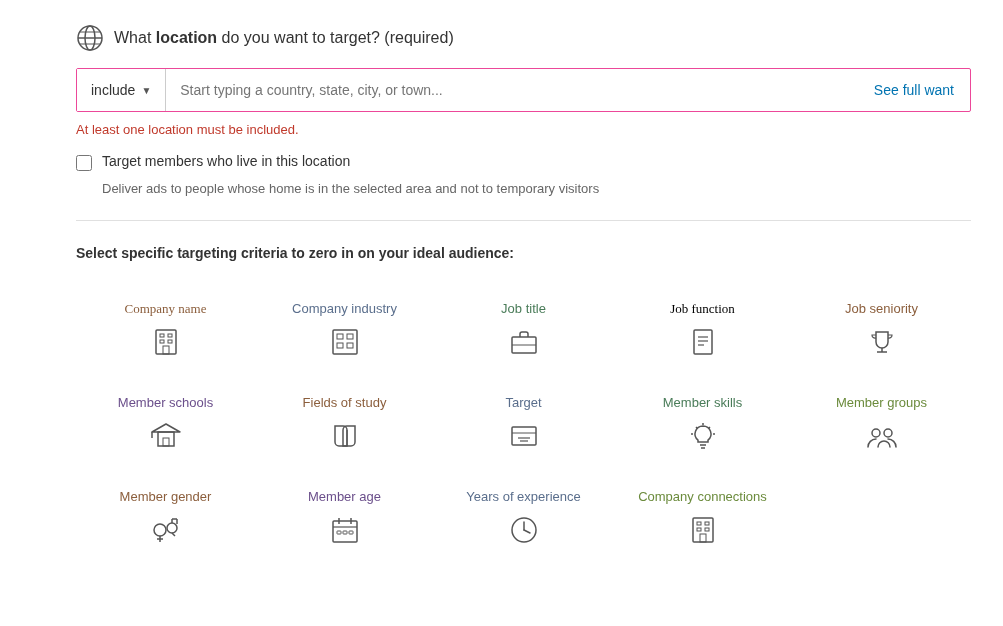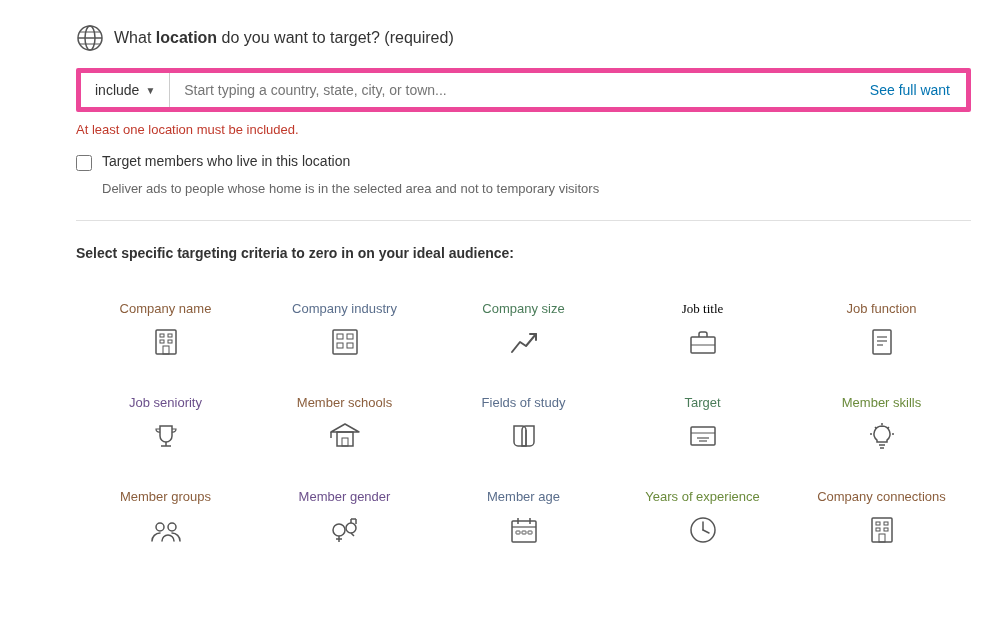--- a/index.html
+++ b/index.html
@@ -36,21 +36,21 @@
       font-weight: normal;
     }
 
     .location-title strong {
       font-weight: 700;
     }
 
     
     .location-input-row {
       display: flex;
-      border: 5px solid #ec4899;
+      border: 1px solid #ec4899;
       border-radius: 2px;
       height: 44px;
       margin-bottom: 10px;
     }
 
     .include-dropdown {
       display: flex;
       align-items: center;
       gap: 6px;
       padding: 0 14px;
@@ -157,21 +157,21 @@
       text-align: center;
     }
 
     .criteria-label {
       font-size: 13px;
       color: #0073b1;
       line-height: 1.3;
     }
 
     
-    .criteria-item:nth-child(1) .criteria-label { color: #8b5e3c; }
+    .criteria-item:nth-child(1) .criteria-label { color: #8b5e3c; font-family: Liberation Serif, serif; }
     .criteria-item:nth-child(2) .criteria-label { color: #5a6e8c; }
     .criteria-item:nth-child(3) .criteria-label { color: #4a7c59; }
     .criteria-item:nth-child(4) .criteria-label { color: #000000; font-family: Liberation Serif, serif; }
     .criteria-item:nth-child(5) .criteria-label { color: #8b5e3c; }
     .criteria-item:nth-child(6) .criteria-label { color: #6b4f8b; }
     .criteria-item:nth-child(7) .criteria-label { color: #8b5e3c; }
     .criteria-item:nth-child(8) .criteria-label { color: #5a6e8c; }
     .criteria-item:nth-child(9) .criteria-label { color: #4a7c59; }
     .criteria-item:nth-child(10) .criteria-label { color: #6b8b3c; }
     .criteria-item:nth-child(11) .criteria-label { color: #8b5e3c; }
@@ -260,29 +260,20 @@
           <svg class="icon-svg" viewBox="0 0 32 32" fill="none" xmlns="http://www.w3.org/2000/svg">
             <rect x="4" y="4" width="24" height="24" rx="1" stroke="#555" stroke-width="1.5" fill="none"></rect>
             <rect x="8" y="8" width="6" height="5" stroke="#555" stroke-width="1" fill="none"></rect>
             <rect x="18" y="8" width="6" height="5" stroke="#555" stroke-width="1" fill="none"></rect>
             <rect x="8" y="17" width="6" height="5" stroke="#555" stroke-width="1" fill="none"></rect>
             <rect x="18" y="17" width="6" height="5" stroke="#555" stroke-width="1" fill="none"></rect>
           </svg>
         </span>
       </div>
 
-      <div class="criteria-item">
-        <span class="criteria-label">Company size</span>
-        <span class="criteria-icon">
-          <svg class="icon-svg" viewBox="0 0 32 32" fill="none" xmlns="http://www.w3.org/2000/svg">
-            <polyline points="4,26 12,16 18,20 28,8" stroke="#555" stroke-width="2" fill="none" stroke-linecap="round" stroke-linejoin="round"></polyline>
-            <polyline points="22,8 28,8 28,14" stroke="#555" stroke-width="2" fill="none" stroke-linecap="round" stroke-linejoin="round"></polyline>
-          </svg>
-        </span>
-      </div>
 
       <div class="criteria-item">
         <span class="criteria-label">Job title</span>
         <span class="criteria-icon">
           <svg class="icon-svg" viewBox="0 0 32 32" fill="none" xmlns="http://www.w3.org/2000/svg">
             <rect x="4" y="11" width="24" height="16" rx="1" stroke="#555" stroke-width="1.5" fill="none"></rect>
             <path d="M12 11V8a2 2 0 0 1 2-2h4a2 2 0 0 1 2 2v3" stroke="#555" stroke-width="1.5" fill="none"></path>
             <line x1="4" y1="19" x2="28" y2="19" stroke="#555" stroke-width="1"></line>
           </svg>
         </span>

